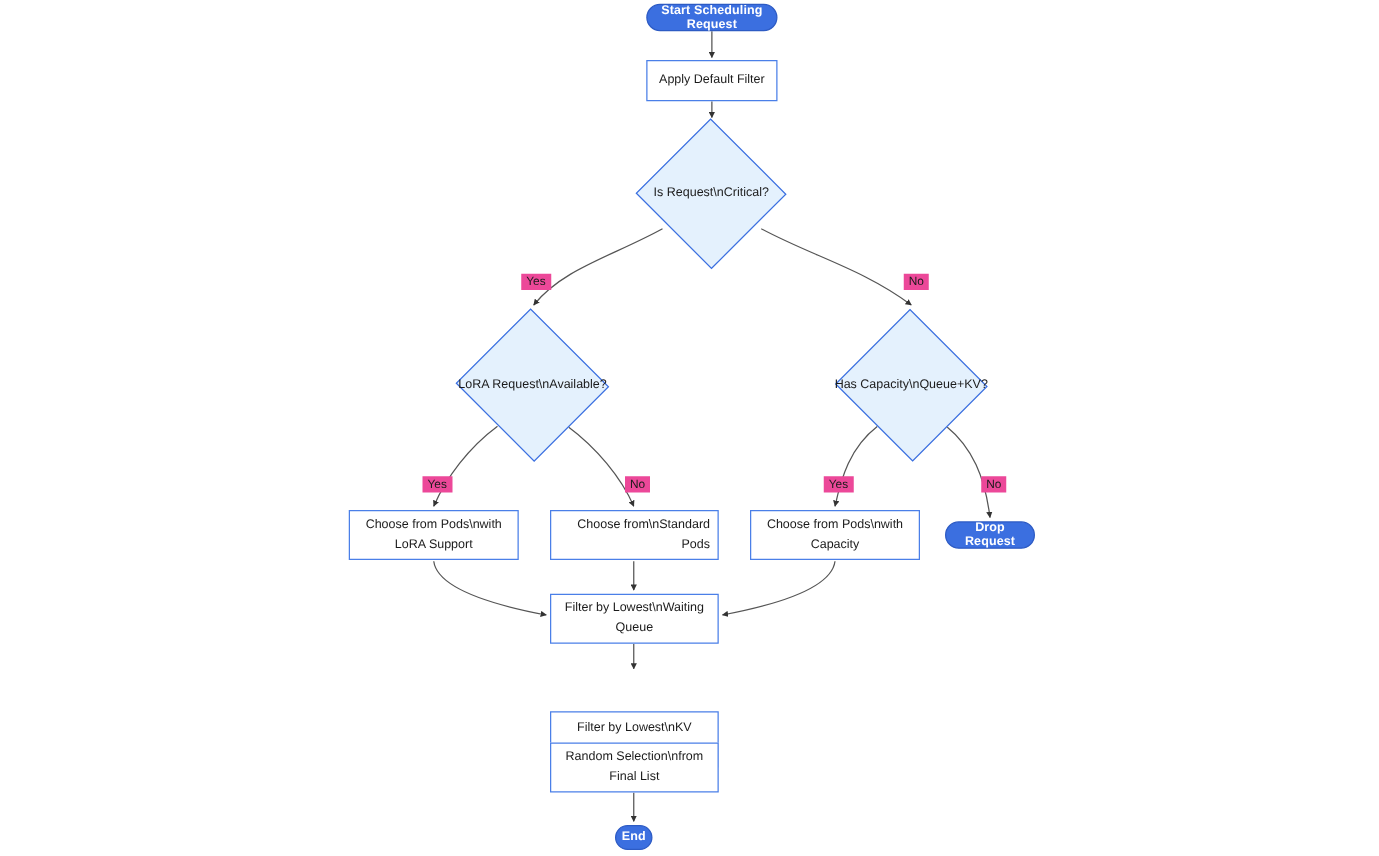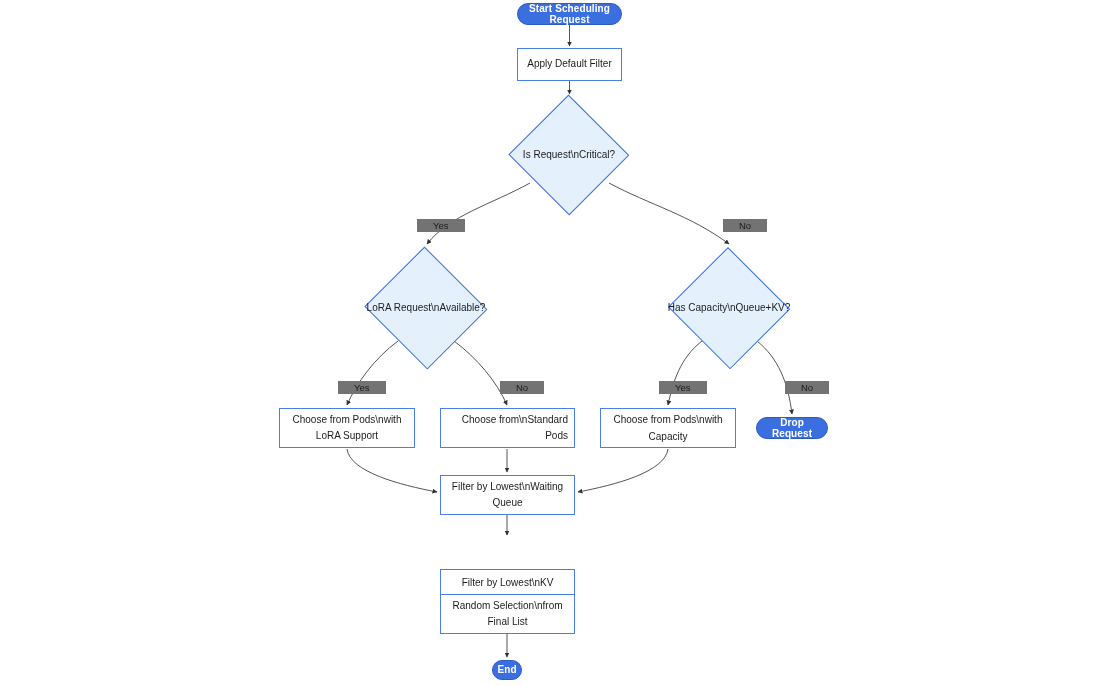--- a/index.html
+++ b/index.html
@@ -76,25 +76,25 @@
     position: relative;
     z-index: 3;
     font-size: 10px;
     color: #1b1b1b;
     line-height: 1.2;
     white-space: nowrap;
   }
   
   .edge-label {
     position: absolute;
-    background: #737373;
+    background: #ec4899;
     color: #1b1b1b;
     font-size: 9.5px;
     line-height: 1.2;
-    padding: 1px 16px;
+    padding: 1px 4px;
     z-index: 4;
     white-space: nowrap;
     text-align: right;
   }
 </style>
 </head>
 <body>
 
 <div id="canvas">
 
@@ -160,21 +160,21 @@
   </div>
 
   <div class="node process" style="left:279px; top:408px; width:136px; height:40px;">
     <span>Choose from Pods\nwith LoRA Support</span>
   </div>
 
   <div class="node process" style="left:440px; top:408px; width:135px; height:40px;text-align:right;">
     <span>Choose from\nStandard Pods</span>
   </div>
 
-  <div class="node process" style="left:600px; top:408px; width:136px; height:40px;align-items:flex-end;">
+  <div class="node process" style="left:600px; top:408px; width:136px; height:40px;">
     <span>Choose from Pods\nwith Capacity</span>
   </div>
 
   <div class="node terminal" style="left:756px; top:417px; width:72px; height:22px;text-align:center;">
     <span>Drop Request</span>
   </div>
 
   <div class="node process" style="left:440px; top:475px; width:135px; height:40px;justify-content:flex-end;">
     <span>Filter by Lowest\nWaiting Queue</span>
   </div>

